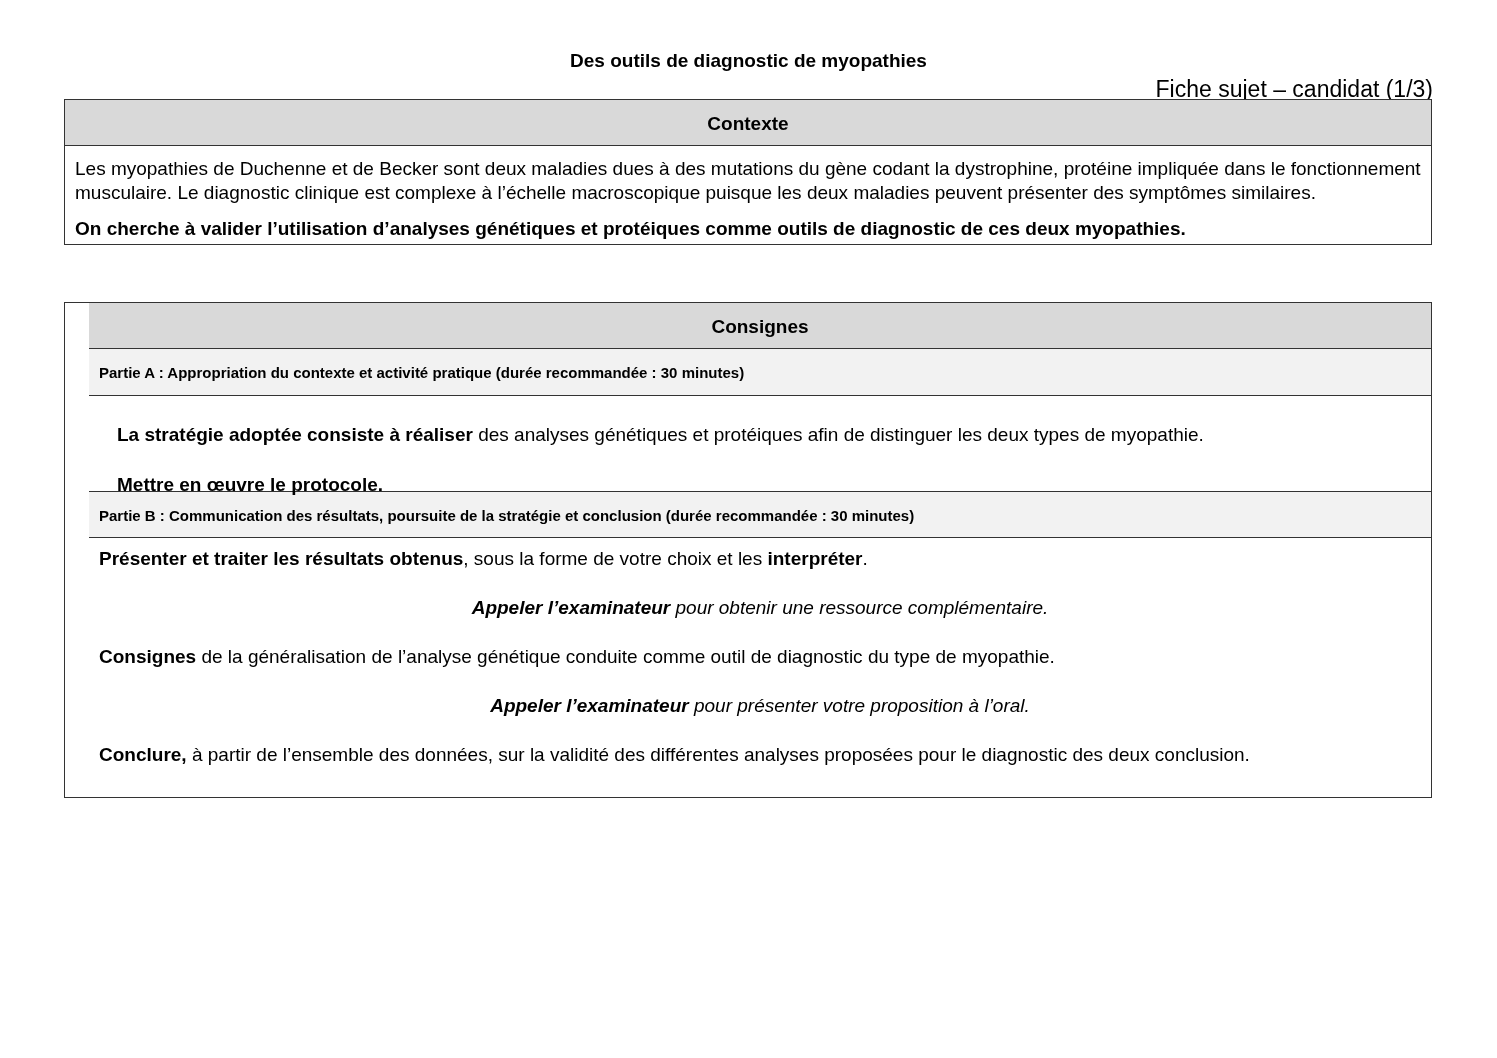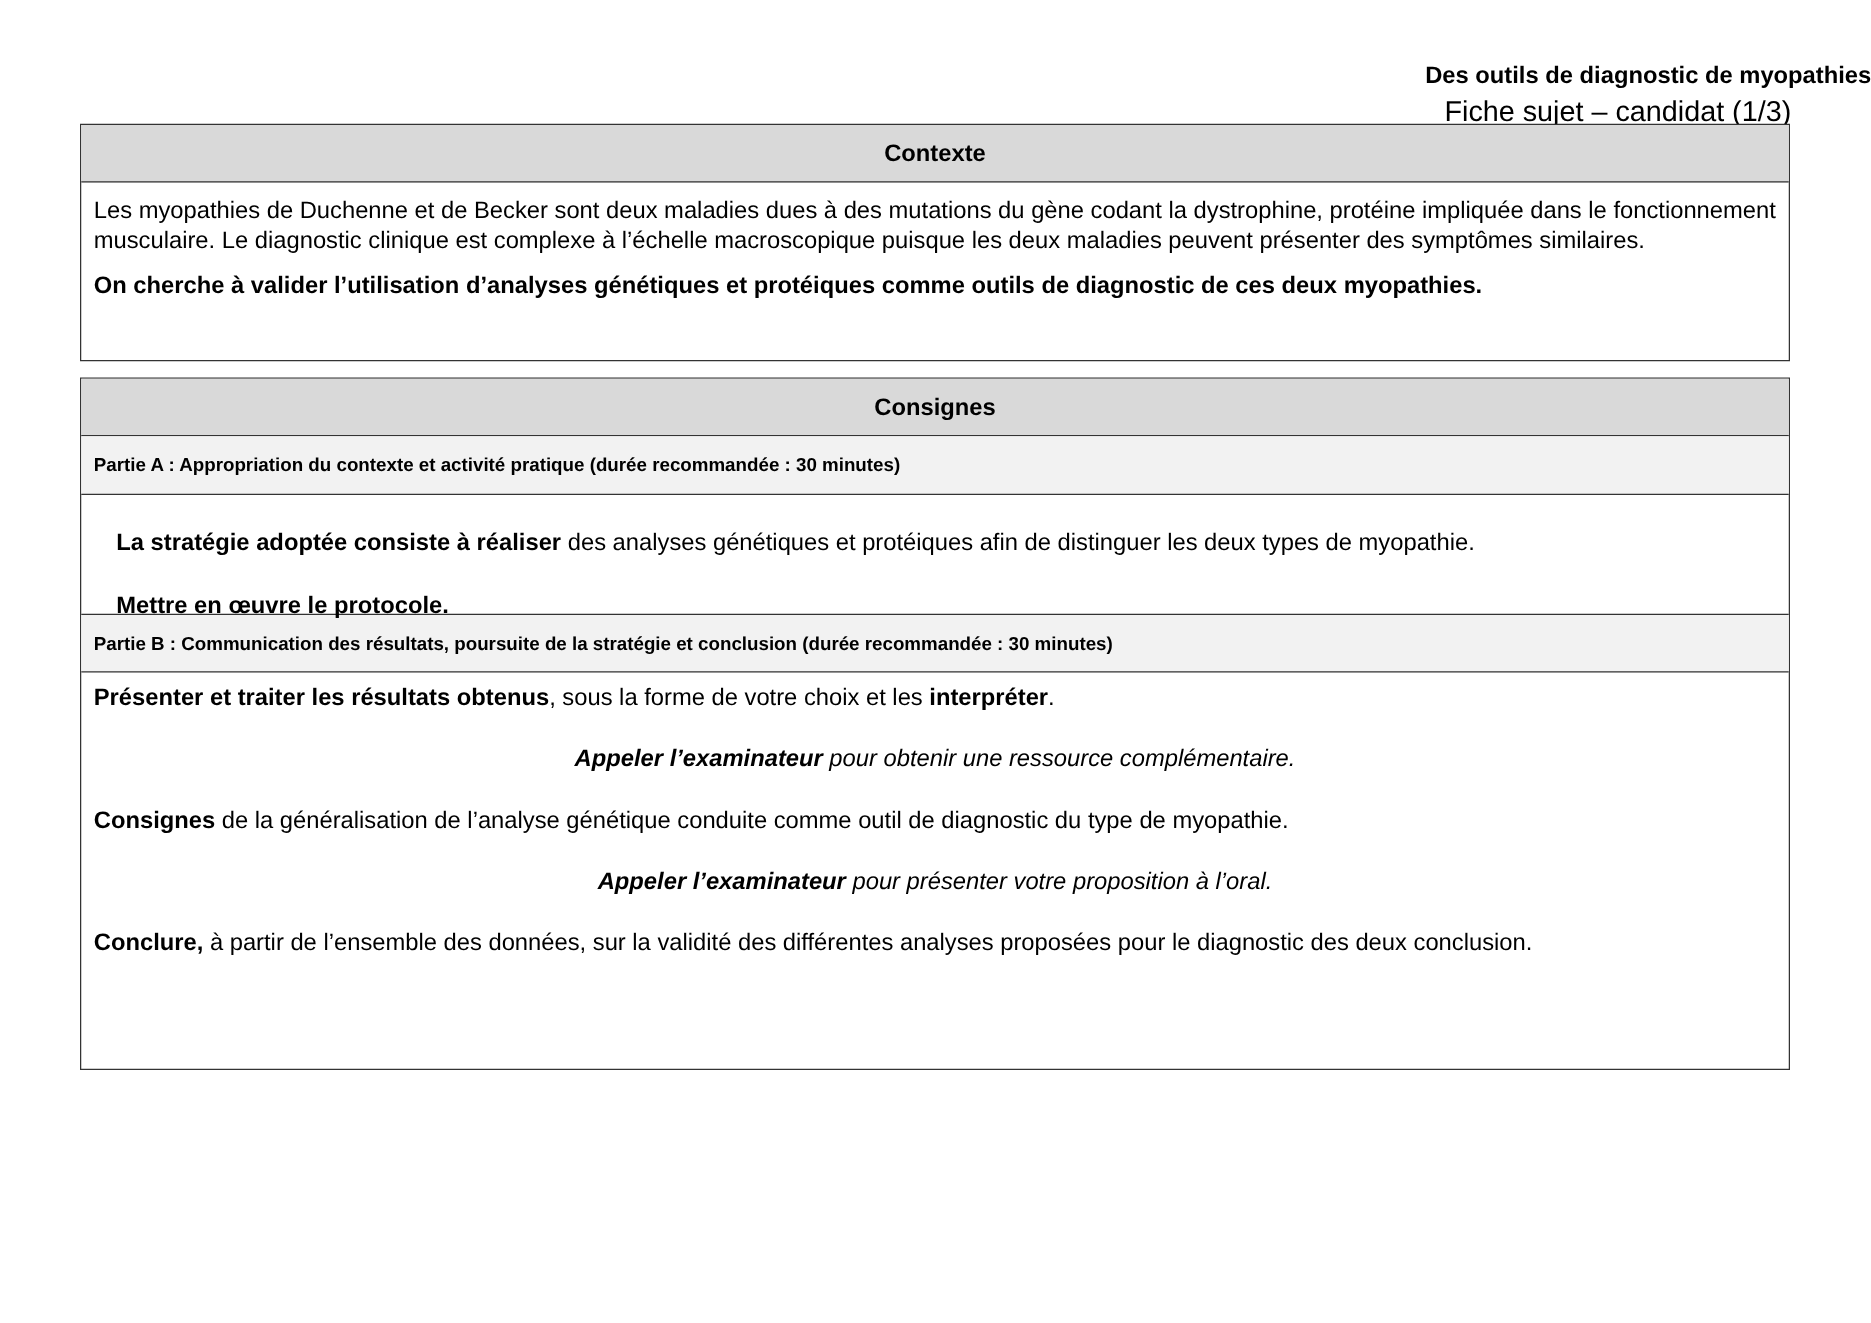--- a/index.html
+++ b/index.html
@@ -13,39 +13,39 @@
       position: relative;
       font-family: "Liberation Sans", sans-serif;
       color: #000000;
       overflow: hidden;
     }
     .doc-title {
       position: absolute;
       left: 0;
       width: 1497px;
       top: 50px;
-      text-align: right;
+      text-align: center;
       font-weight: bold;
       font-size: 19px;
     }
     .doc-subtitle {
       position: absolute;
       right: 64px;
       top: 76px;
       font-size: 23px;
     }
     .box {
       position: absolute;
       left: 64px;
       width: 1368px;
       border: 1px solid #333333;
       box-sizing: border-box;
     }
-    .box-context { top: 99px; height: 190px; }
-    .box-consignes { top: 302px; height: 554px; }
+    .box-context { top: 99px; height: 146px; }
+    .box-consignes { top: 302px; height: 496px; padding-left: 24px; }
 
     .box-header {
       background: #d9d9d9;
       text-align: center;
       font-weight: bold;
       font-size: 19px;
       height: 46px;
       line-height: 47px;
       border-bottom: 1px solid #333333;
       box-sizing: border-box;

